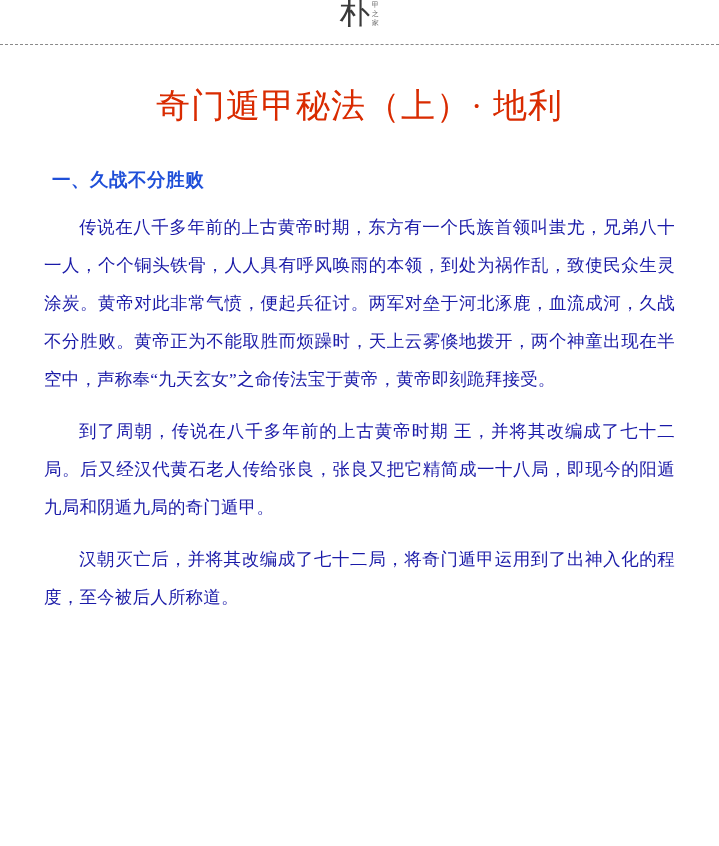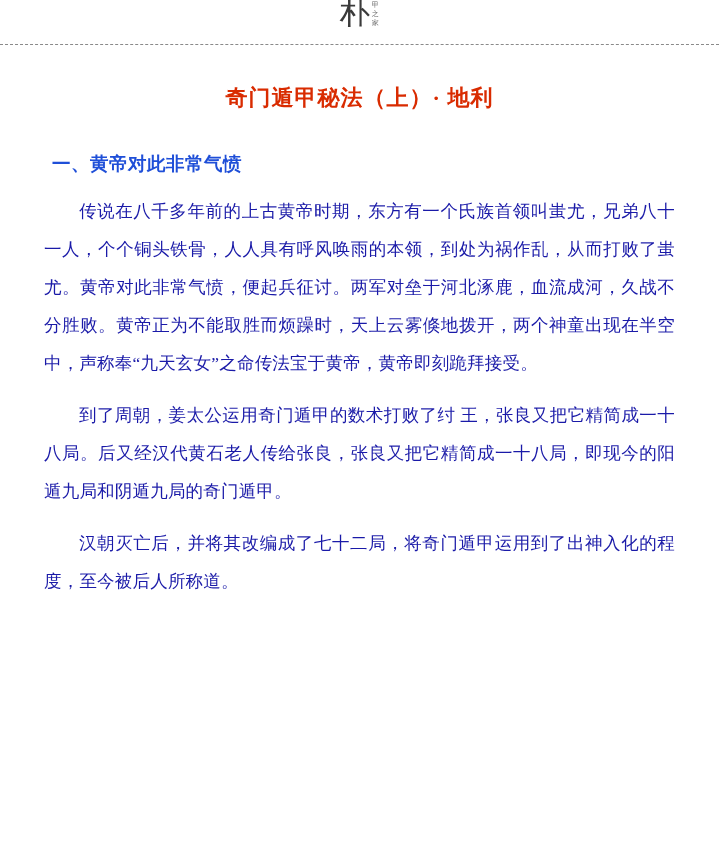--- a/index.html
+++ b/index.html
@@ -56,22 +56,22 @@
     margin: 0 0 0 0;
     width: 100%;
   }
   .content {
     padding: 0 44px 0 44px;
     box-sizing: border-box;
   }
   h1.doc-title {
     text-align: center;
     color: #d92b00;
-    font-size: 22px;
-    font-weight: bold;
+    font-size: 34px;
+    font-weight: normal;
     margin: 38px 0 2px 0;
     letter-spacing: 1px;
     font-family: "Liberation Serif", "DejaVu Serif", serif;
   }
   h2.section-title {
     color: #1f4fd8;
     font-size: 18.5px;
     font-weight: bold;
     margin: 38px 0 0 8px;
     letter-spacing: 0.5px;
@@ -101,20 +101,20 @@
         <span>之</span>
         <span>家</span>
       </div>
     </div>
   </div>
 
   <hr class="rule">
 
   <div class="content">
     <h1 class="doc-title">奇门遁甲秘法（上）· 地利</h1>
-    <h2 class="section-title">一、黄帝对此非常气愤</h2>
+    <h2 class="section-title">一、久战不分胜败</h2>
 
-    <p class="para">传说在八千多年前的上古黄帝时期，东方有一个氏族首领叫蚩尤，兄弟八十一人，个个铜头铁骨，人人具有呼风唤雨的本领，到处为祸作乱，从而打败了蚩尤。黄帝对此非常气愤，便起兵征讨。两军对垒于河北涿鹿，血流成河，久战不分胜败。黄帝正为不能取胜而烦躁时，天上云雾倏地拨开，两个神童出现在半空中，声称奉“九天玄女”之命传法宝于黄帝，黄帝即刻跪拜接受。</p>
-    <p class="para">到了周朝，姜太公运用奇门遁甲的数术打败了纣 王，张良又把它精简成一十八局。后又经汉代黄石老人传给张良，张良又把它精简成一十八局，即现今的阳遁九局和阴遁九局的奇门遁甲。</p>
+    <p class="para">传说在八千多年前的上古黄帝时期，东方有一个氏族首领叫蚩尤，兄弟八十一人，个个铜头铁骨，人人具有呼风唤雨的本领，到处为祸作乱，致使民众生灵涂炭。黄帝对此非常气愤，便起兵征讨。两军对垒于河北涿鹿，血流成河，久战不分胜败。黄帝正为不能取胜而烦躁时，天上云雾倏地拨开，两个神童出现在半空中，声称奉“九天玄女”之命传法宝于黄帝，黄帝即刻跪拜接受。</p>
+    <p class="para">到了周朝，传说在八千多年前的上古黄帝时期 王，并将其改编成了七十二局。后又经汉代黄石老人传给张良，张良又把它精简成一十八局，即现今的阳遁九局和阴遁九局的奇门遁甲。</p>
     <p class="para">汉朝灭亡后，并将其改编成了七十二局，将奇门遁甲运用到了出神入化的程度，至今被后人所称道。</p>
   </div>
 
 </div>
 
 </body></html>

